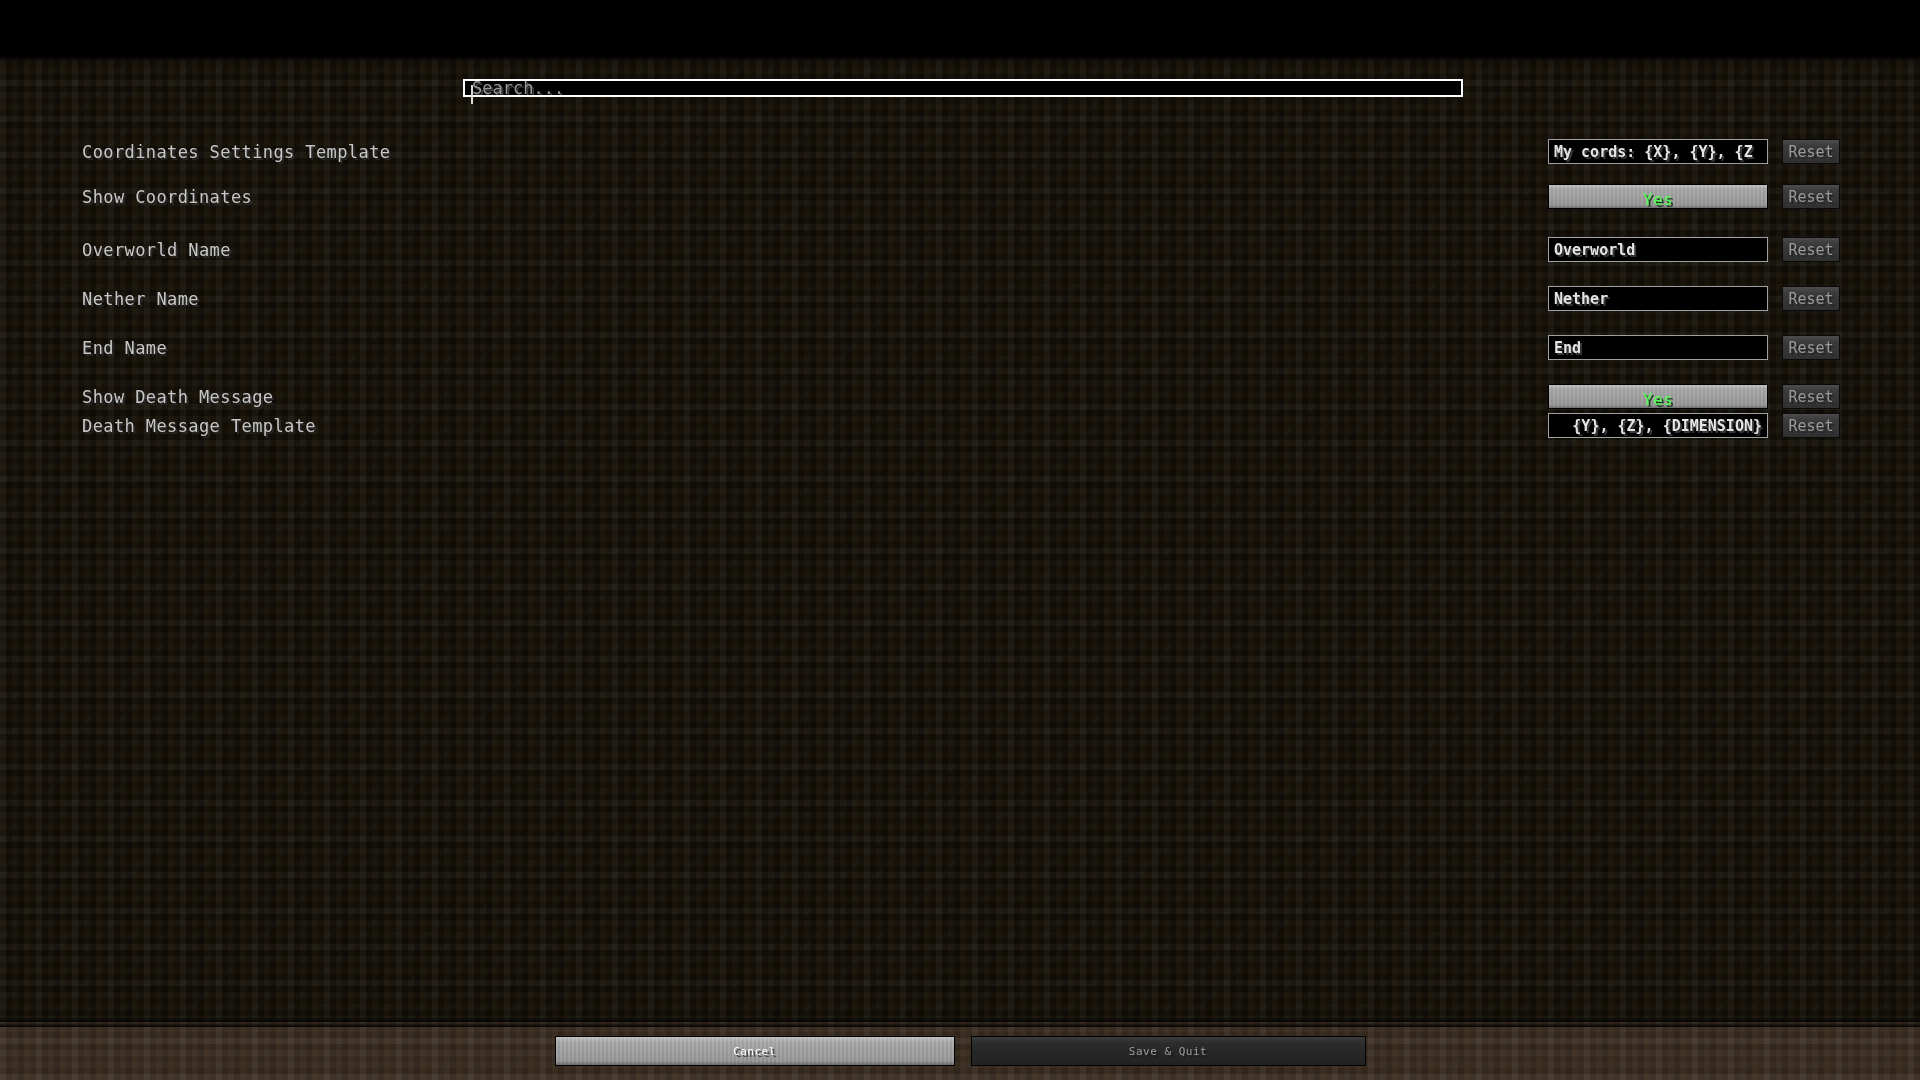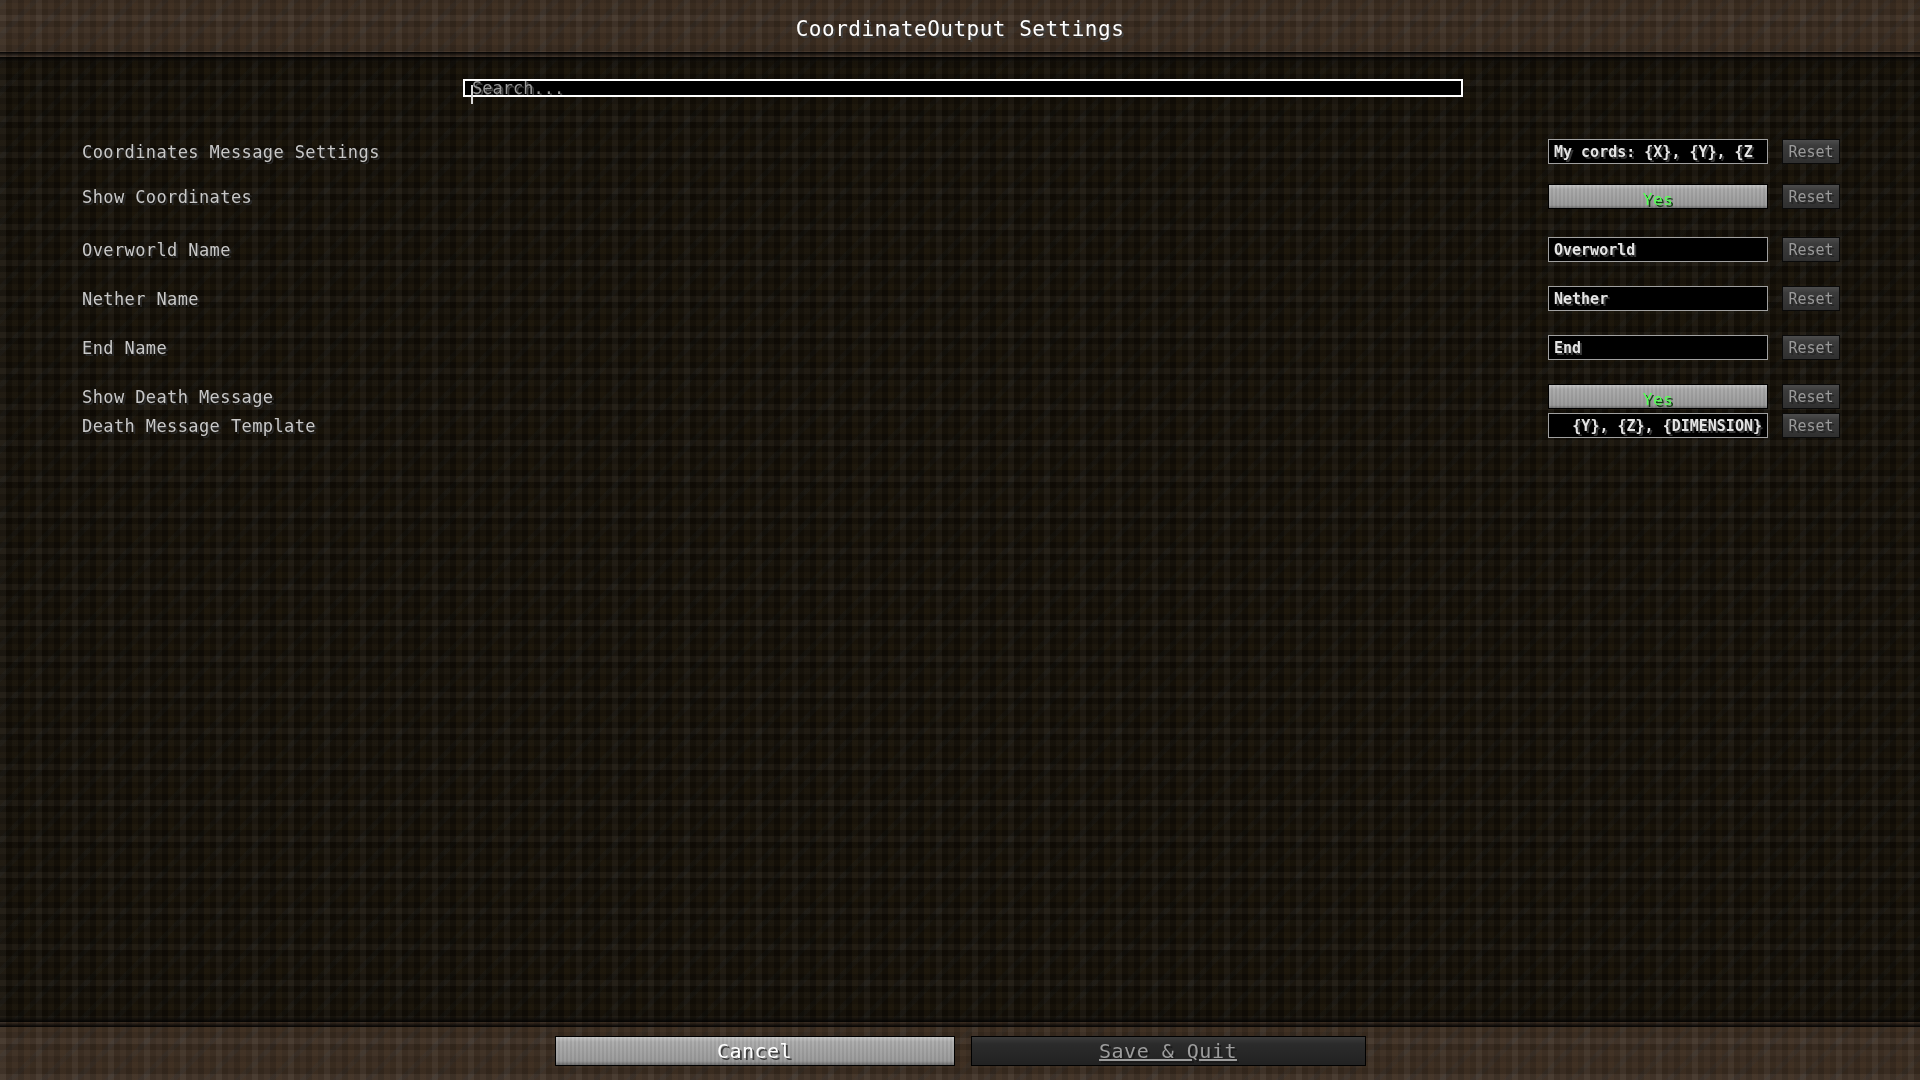--- a/index.html
+++ b/index.html
@@ -183,56 +183,52 @@
     font-family:inherit; font-size:15px;
     text-shadow:2px 2px 0 #252525;
     cursor:default;
   }
 
   
   .mc-btn {
     height:30px;
     border:1px solid #000;
     display:flex; align-items:center; justify-content:center;
-    font-family:inherit; font-size:20px;
+    font-family:inherit; font-size:11px;
     letter-spacing:.5px;
     cursor:pointer;
   }
   #btn-cancel {
     width:400px;
     background:
       linear-gradient(to bottom, rgba(255,255,255,.32), rgba(255,255,255,0) 18%, rgba(0,0,0,.10) 86%, rgba(0,0,0,.38)),
       repeating-linear-gradient(90deg, rgba(255,255,255,.05) 0 2px, rgba(0,0,0,.05) 2px 4px),
       #a9a9a9;
     color:#ffffff;
     text-shadow:2px 2px 0 #3f3f3f;
   }
   #btn-save {
     width:395px;
     background:
       linear-gradient(to bottom, rgba(255,255,255,.08), rgba(255,255,255,0) 25%, rgba(0,0,0,.22)),
       #2b2b2b;
     color:#9d9d9d;
     text-shadow:2px 2px 0 #1a1a1a;
-    text-decoration:underline;
   }
 </style>
 </head>
 <body>
 
 <div id="screen">
 
-  <div id="header" class="dirt-header">
-    <div id="header-title">CoordinateOutput Settings</div>
-  </div>
 
   <div id="content" class="dirt-body">
     <div id="options">
         <div class="opt-row" style="top: 82px;">
-          <div class="opt-label">Coordinates Message Settings</div>
+          <div class="opt-label">Coordinates Settings Template</div>
           <div class="opt-control">
             <div class="mc-textfield clip-right">
               <span>My cords: {X}, {Y}, {Z</span>
             </div>
           </div>
           <div class="mc-reset">Reset</div>
         </div>
         <div class="opt-row" style="top: 127px; padding-left: 30px;">
           <div class="opt-label">Show Coordinates</div>
           <div class="opt-control">

